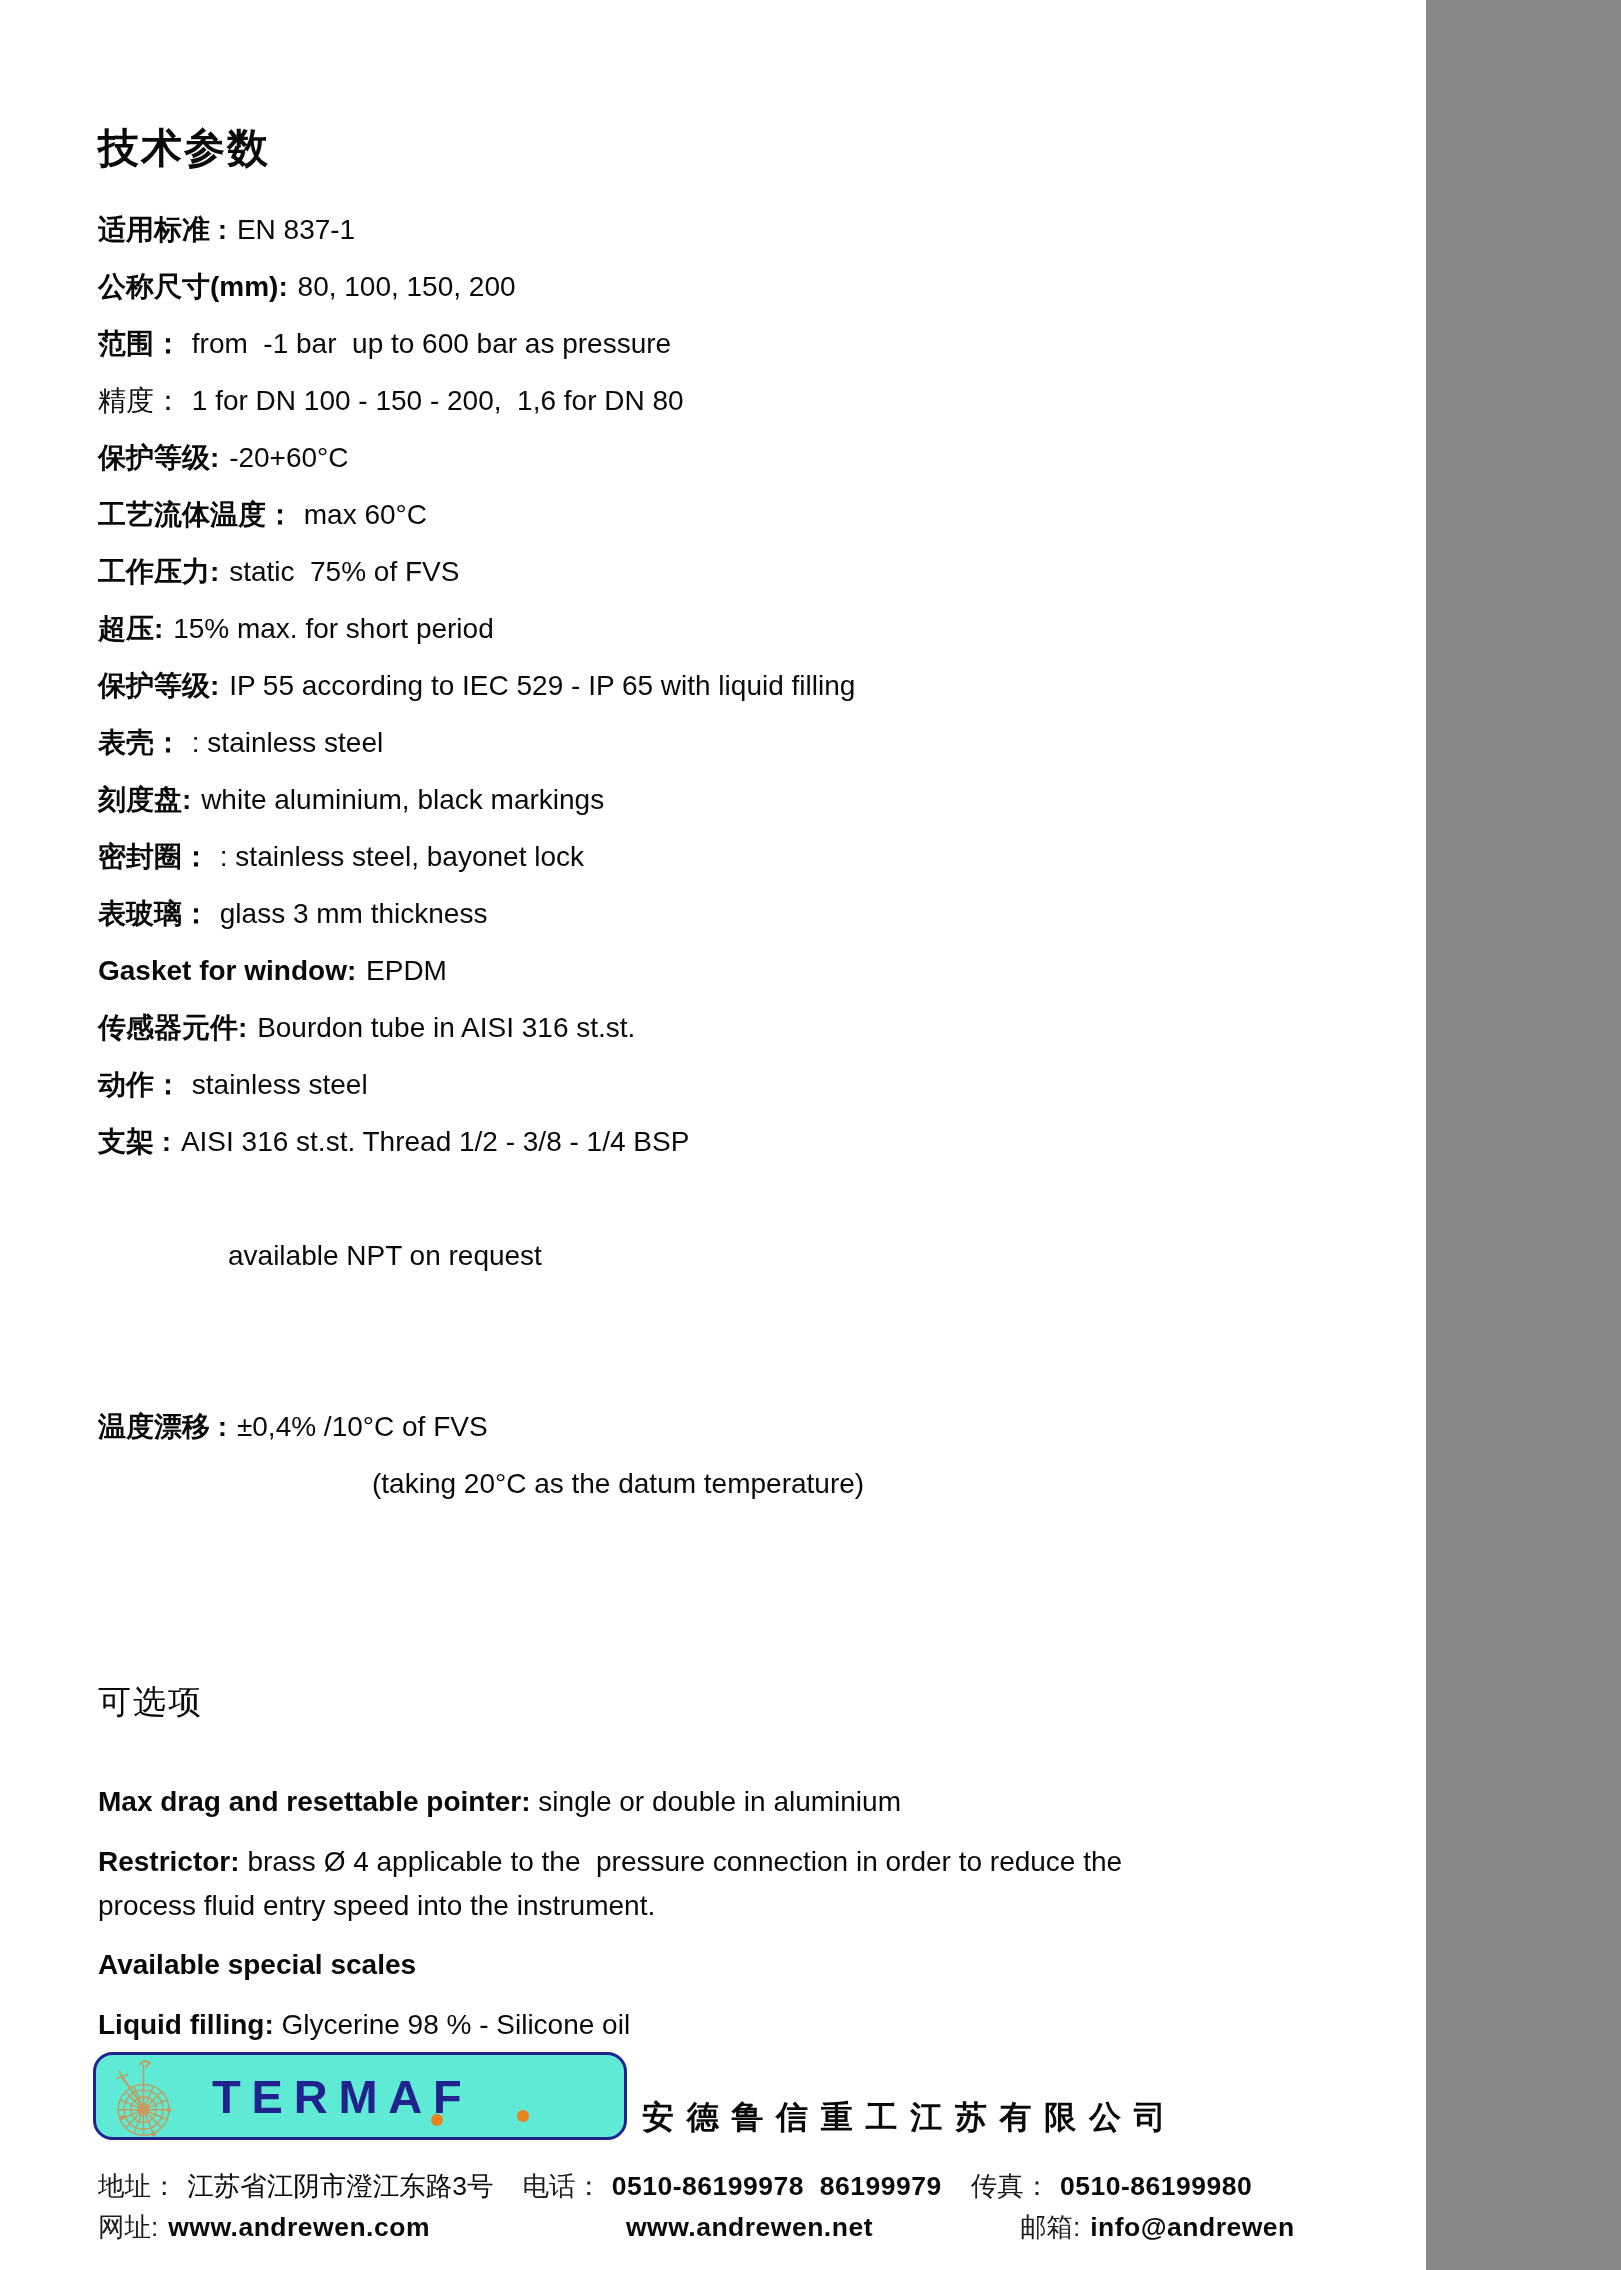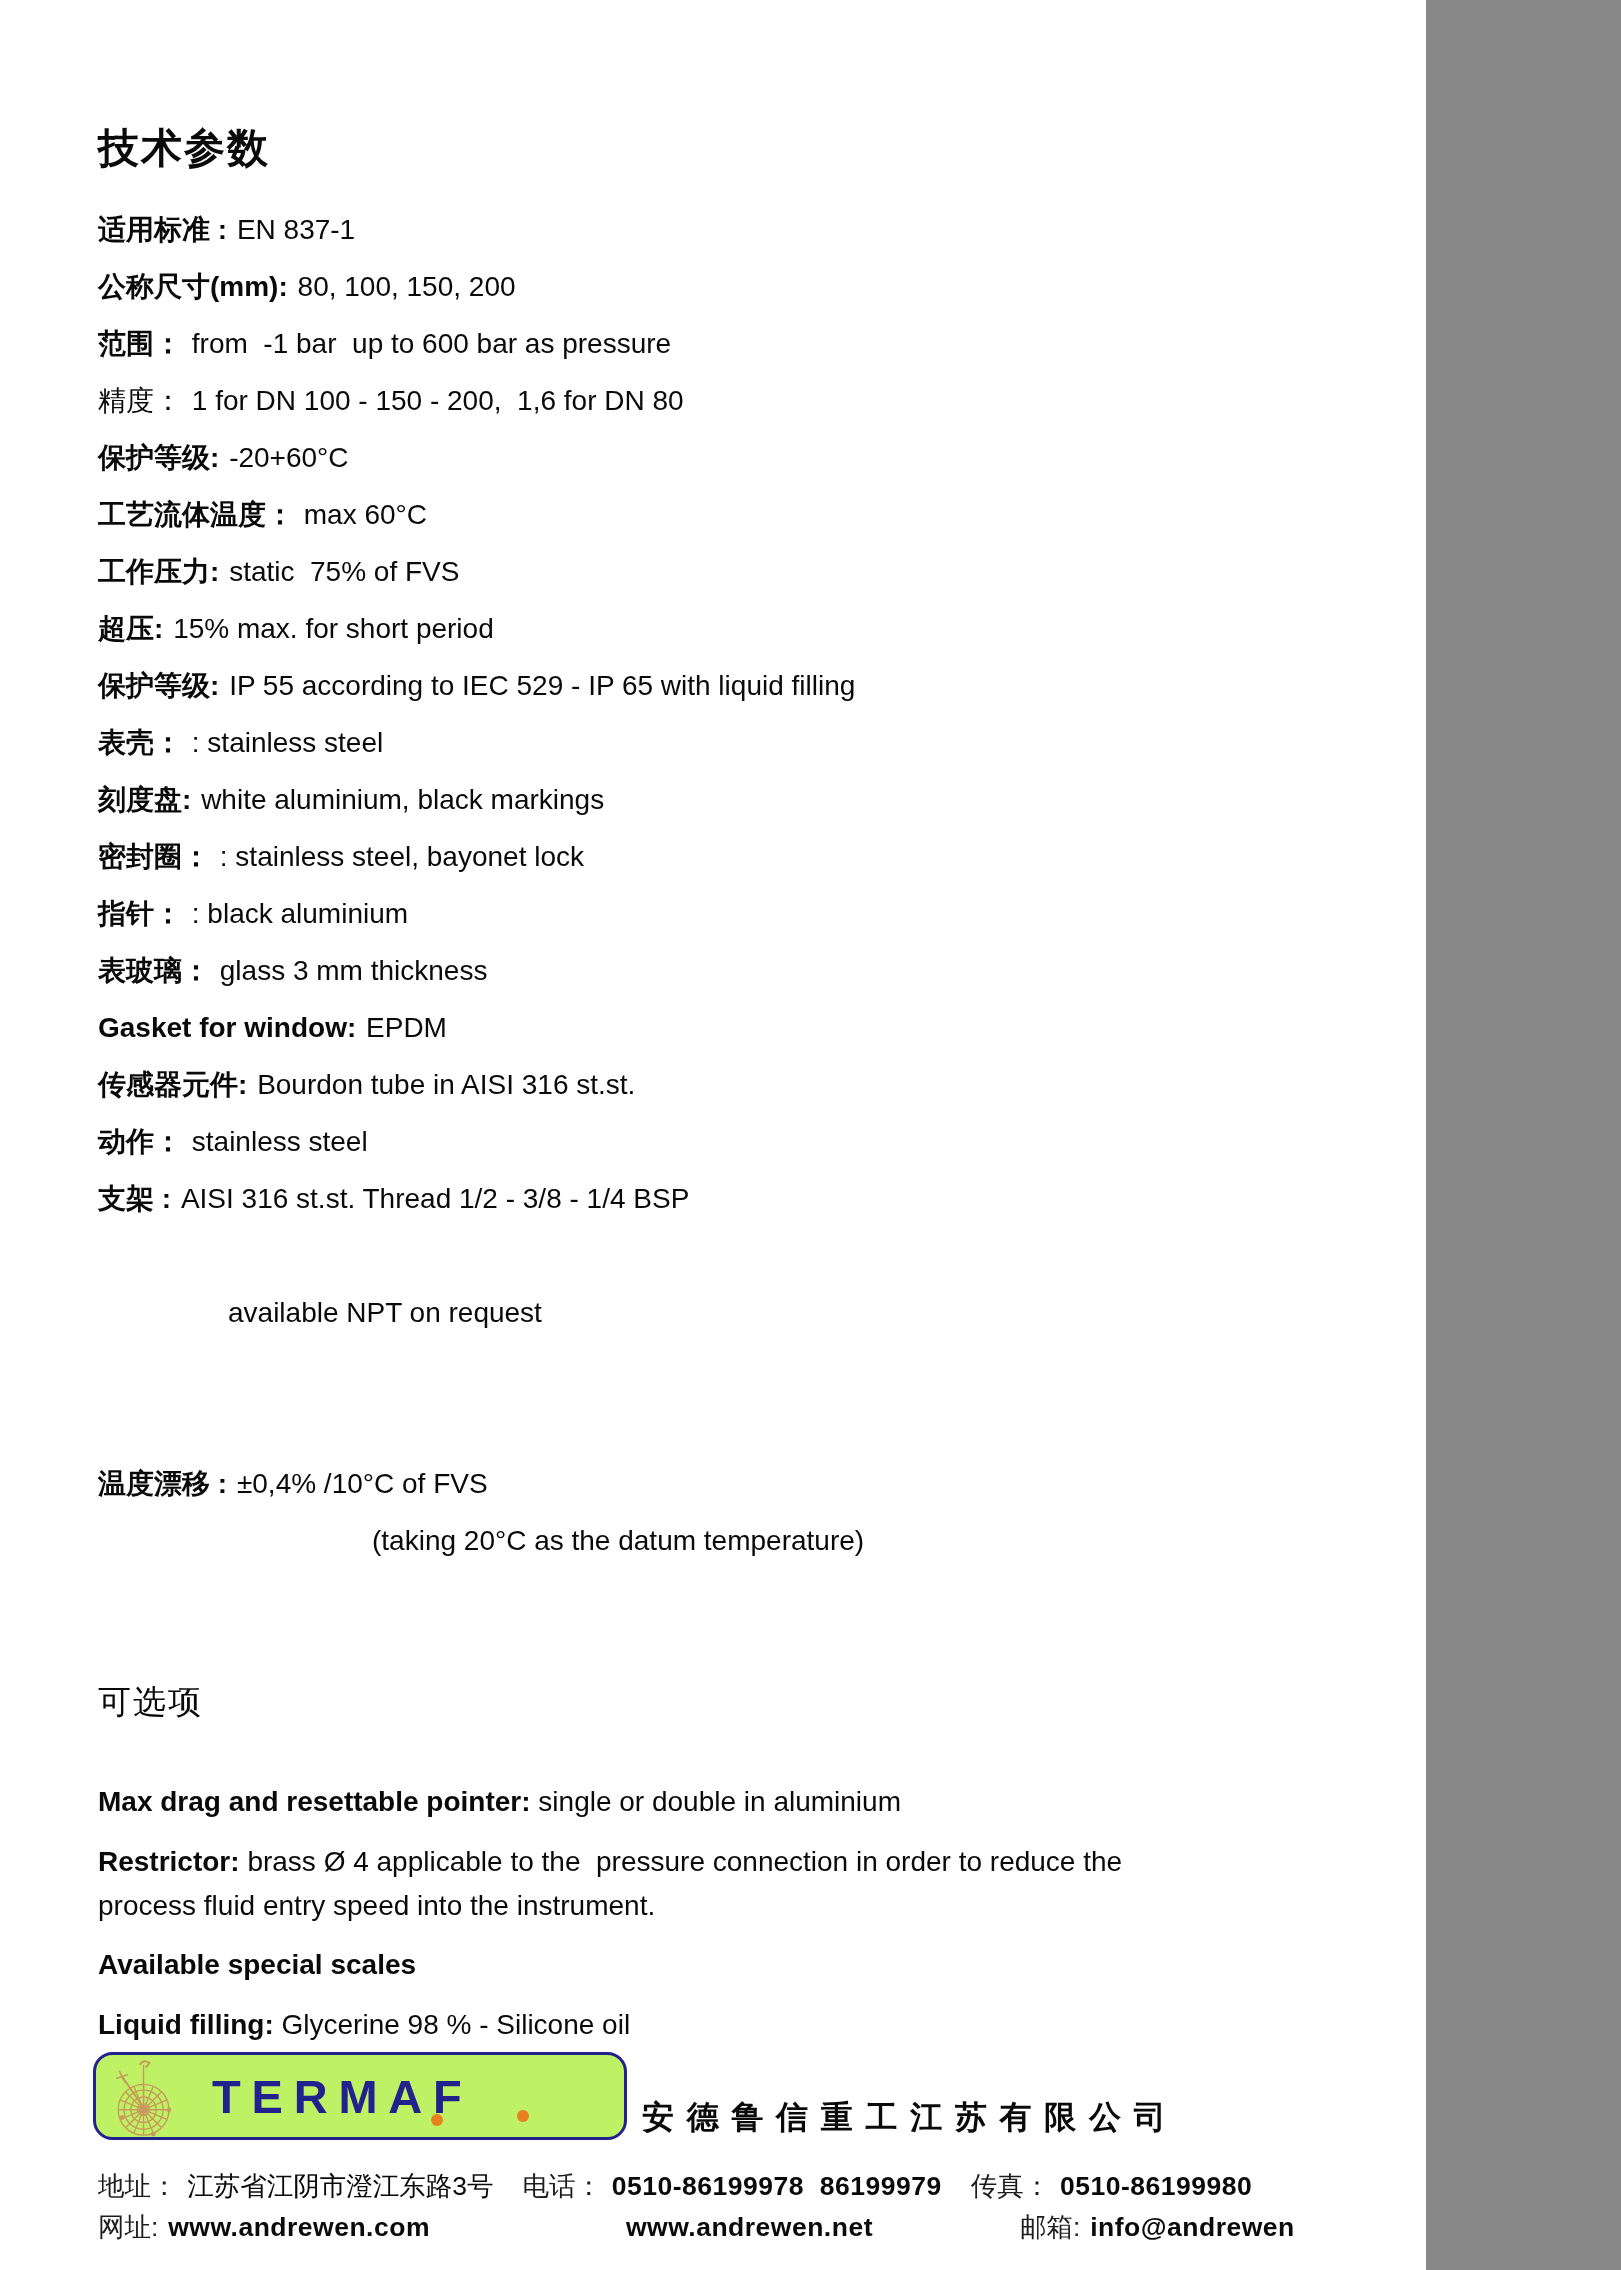--- a/index.html
+++ b/index.html
@@ -34,21 +34,21 @@
   }
   .options{
     position:absolute;left:98px;top:1780px;width:1421px;
   }
   .row.opt{line-height:44px;margin-bottom:15.7px;}
   .row.opt .lab{margin-right:7.8px;}
   .val2{font-weight:400;}
   
   .logo-box{
     position:absolute;left:93px;top:2052px;width:534px;height:88px;
-    border:3.9px solid #22228e;border-radius:19.6px;background:#bef264;
+    border:3.9px solid #22228e;border-radius:19.6px;background:#5eead4;
     box-sizing:border-box;
   }
   .gauge{position:absolute;left:13.7px;top:2px;}
   .brand{
     position:absolute;left:116px;top:13.7px;
     font-size:47px;font-weight:700;letter-spacing:10.8px;
     color:#22228e;
   }
   .dot{position:absolute;width:11.8px;height:11.8px;border-radius:50%;background:#e8821e;}
   .dot1{left:335px;top:59px;}
@@ -82,21 +82,20 @@
       <div class="row"><span class="lab">范围：</span><span class="val">from  -1 bar  up to 600 bar as pressure</span></div>
       <div class="row light"><span class="lab">精度：</span><span class="val">1 for DN 100 - 150 - 200,  1,6 for DN 80</span></div>
       <div class="row"><span class="lab">保护等级:</span><span class="val">-20+60°C</span></div>
       <div class="row"><span class="lab">工艺流体温度：</span><span class="val">max 60°C</span></div>
       <div class="row"><span class="lab">工作压力:</span><span class="val">static  75% of FVS</span></div>
       <div class="row"><span class="lab">超压:</span><span class="val">15% max. for short period</span></div>
       <div class="row"><span class="lab">保护等级:</span><span class="val">IP 55 according to IEC 529 - IP 65 with liquid filling</span></div>
       <div class="row"><span class="lab">表壳：</span><span class="val">: stainless steel</span></div>
       <div class="row"><span class="lab">刻度盘:</span><span class="val">white aluminium, black markings</span></div>
       <div class="row"><span class="lab">密封圈：</span><span class="val">: stainless steel, bayonet lock</span></div>
-      <div class="row"><span class="lab">指针：</span><span class="val">: black aluminium</span></div>
       <div class="row"><span class="lab">表玻璃：</span><span class="val">glass 3 mm thickness</span></div>
       <div class="row"><span class="lab">Gasket for window:</span><span class="val">EPDM</span></div>
       <div class="row"><span class="lab">传感器元件:</span><span class="val">Bourdon tube in AISI 316 st.st.</span></div>
       <div class="row"><span class="lab">动作：</span><span class="val">stainless steel</span></div>
       <div class="row"><span class="lab">支架 :</span><span class="val">AISI 316 st.st. Thread 1/2 - 3/8 - 1/4 BSP</span></div>
       <div class="row ind1 g1"><span class="val">available NPT on request</span></div>
       <div class="row g2"><span class="lab">温度漂移 :</span><span class="val">±0,4% /10°C of FVS</span></div>
       <div class="row ind2"><span class="val">(taking 20°C as the datum temperature)</span></div>
     </div>
 

